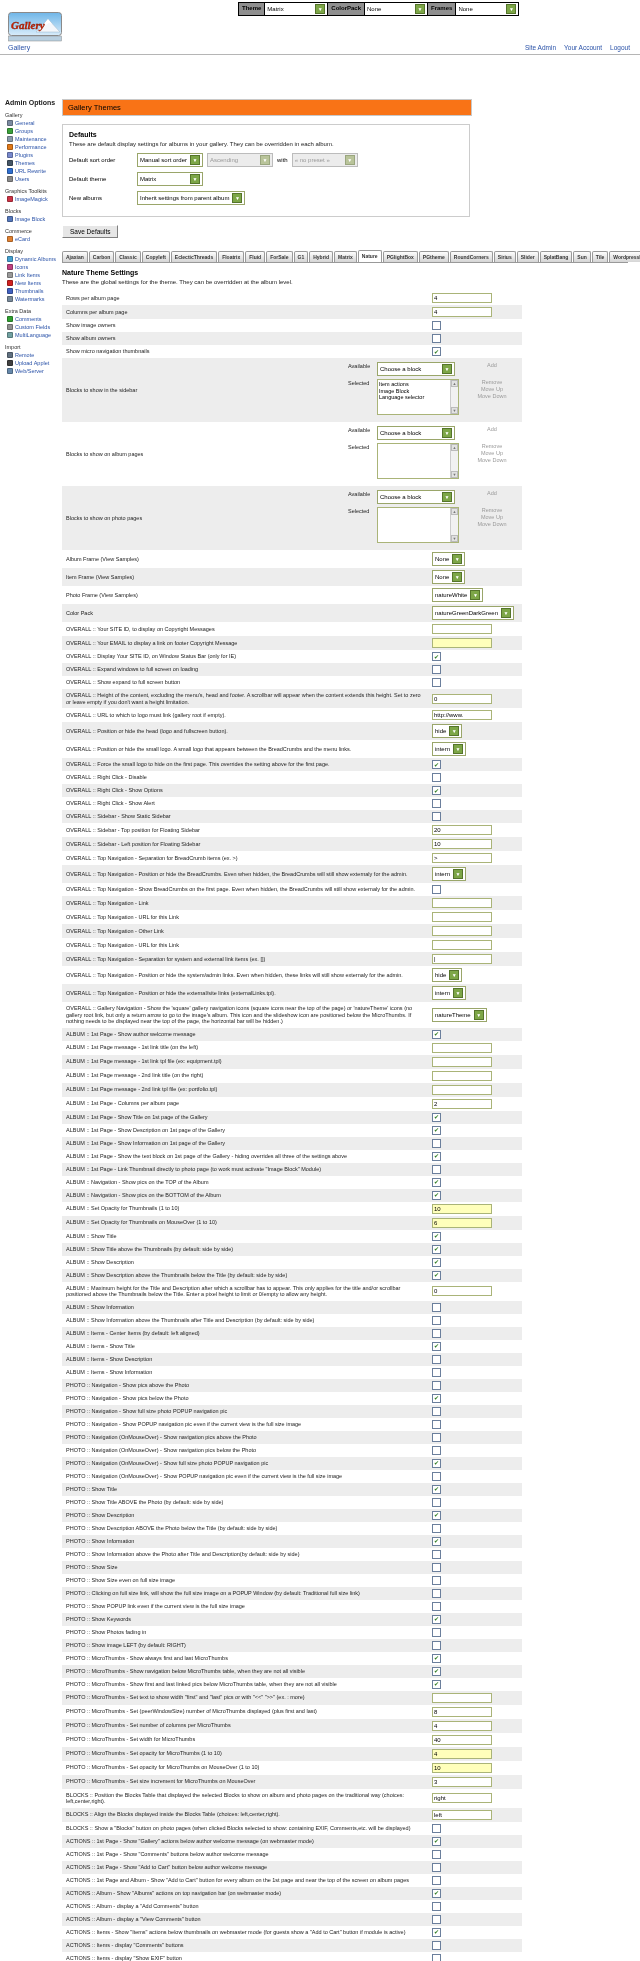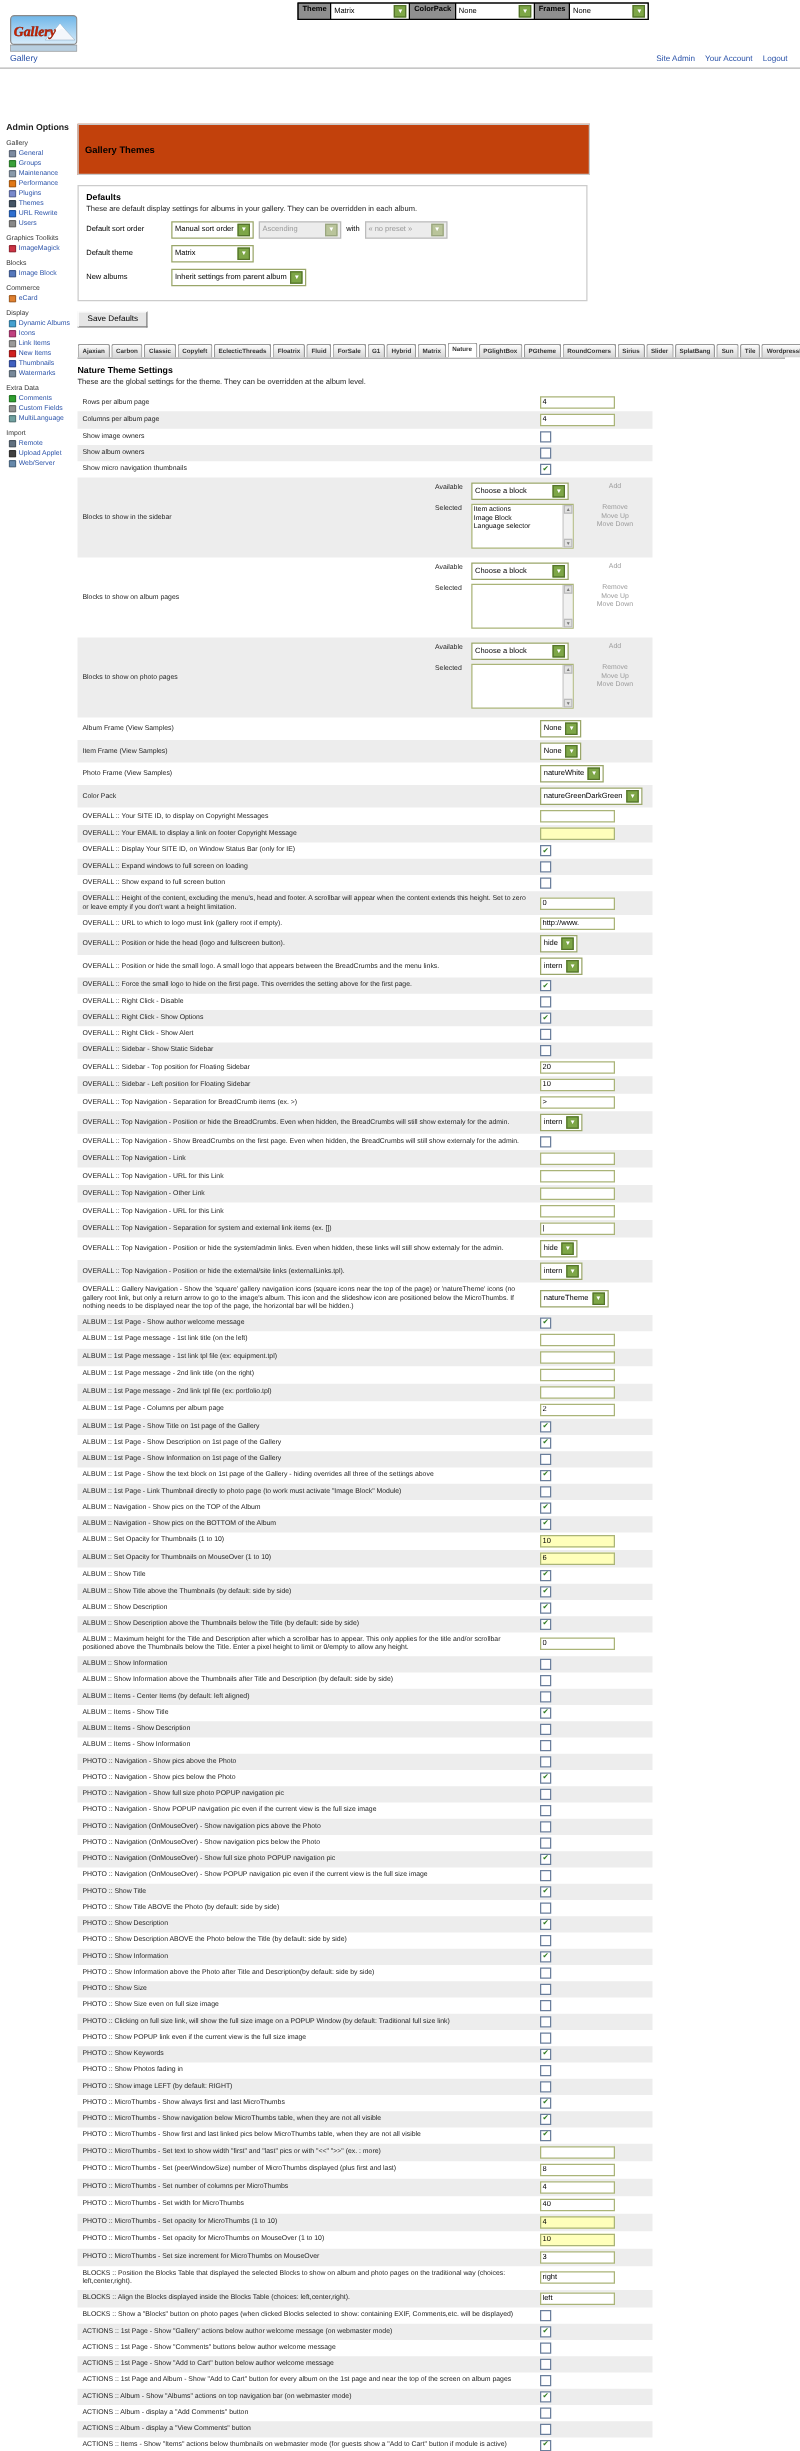--- a/index.html
+++ b/index.html
@@ -20,21 +20,21 @@
   .syslinks span{color:#2a52a8;font-size:6.5px;}
   
   .content{display:flex;padding-top:44px;}
   .sidebar{width:62px;flex:none;padding-left:5px;box-sizing:border-box;font-size:5.5px;}
   .sb-title{font-size:7px;font-weight:bold;margin-bottom:2px;color:#222;}
   .sb-group-title{margin-top:6px;color:#333;}
   .sb-item{display:flex;align-items:center;gap:2px;margin:2px 0 0 2px;cursor:pointer;}
   .sb-icon{width:6px;height:6px;border-radius:1px;flex:none;border:1px solid rgba(0,0,0,.25);box-sizing:border-box;}
   .sb-link{color:#2a52a8;line-height:6px;}
   .main{flex:1;}
-  .page-title{background:#c2410c;border:1px solid #c8c8c8;font-weight:bold;font-size:7.5px;padding:15px 5px;width:398px;}
+  .page-title{background:#f97316;border:1px solid #c8c8c8;font-weight:normal;font-size:7.5px;padding:3px 5px;width:398px;}
   
   .defaults-box{border:1px solid #ccc;margin-top:8px;padding:4px 6px 6px;width:394px;font-size:6px;}
   .sec-title{font-weight:bold;font-size:7px;margin:2px 0 3px;}
   .sec-desc{font-size:6px;margin:0 0 6px;color:#222;}
   .dfield{display:flex;align-items:center;gap:4px;margin:5px 0;}
   .dfield .dlab{width:64px;flex:none;}
   .sel{display:inline-flex;align-items:center;justify-content:space-between;gap:3px;border:1px solid #9aa66a;background:#fff;font-size:6px;padding:1px 2px;min-width:60px;}
   .sel.dis{background:#ececec;color:#999;border-color:#bcbcbc;}
   .sel.sm{min-width:24px;}
   .btn{background:#e6e6e6;border:1px solid;border-color:#fff #808080 #808080 #fff;font-size:6.5px;padding:2px 7px;font-family:"Liberation Sans",sans-serif;cursor:pointer;}

